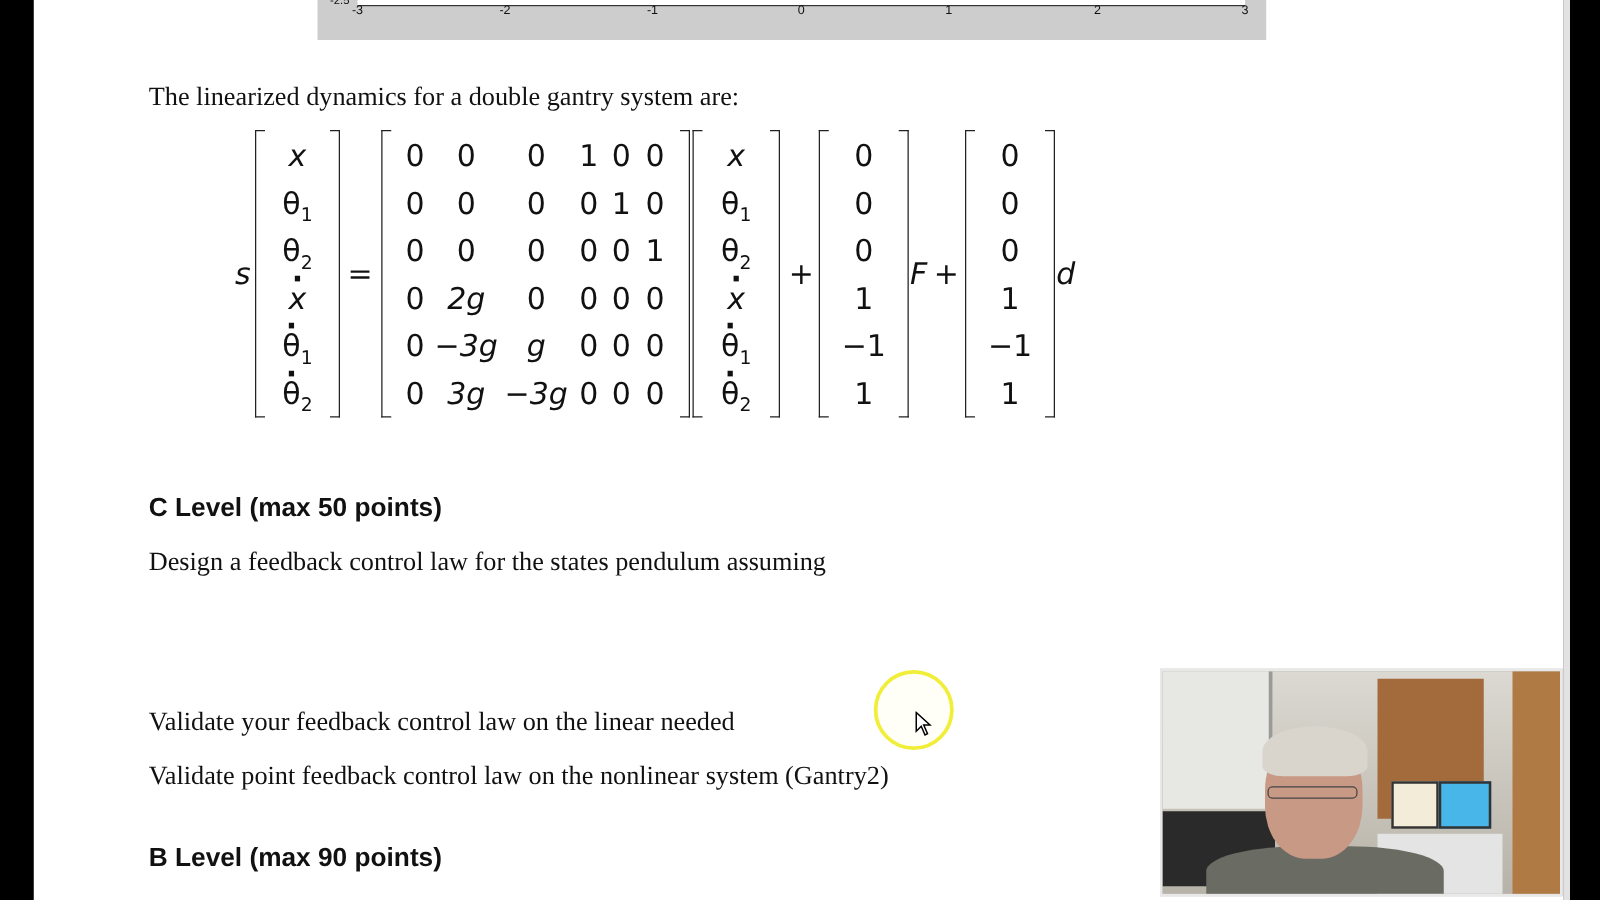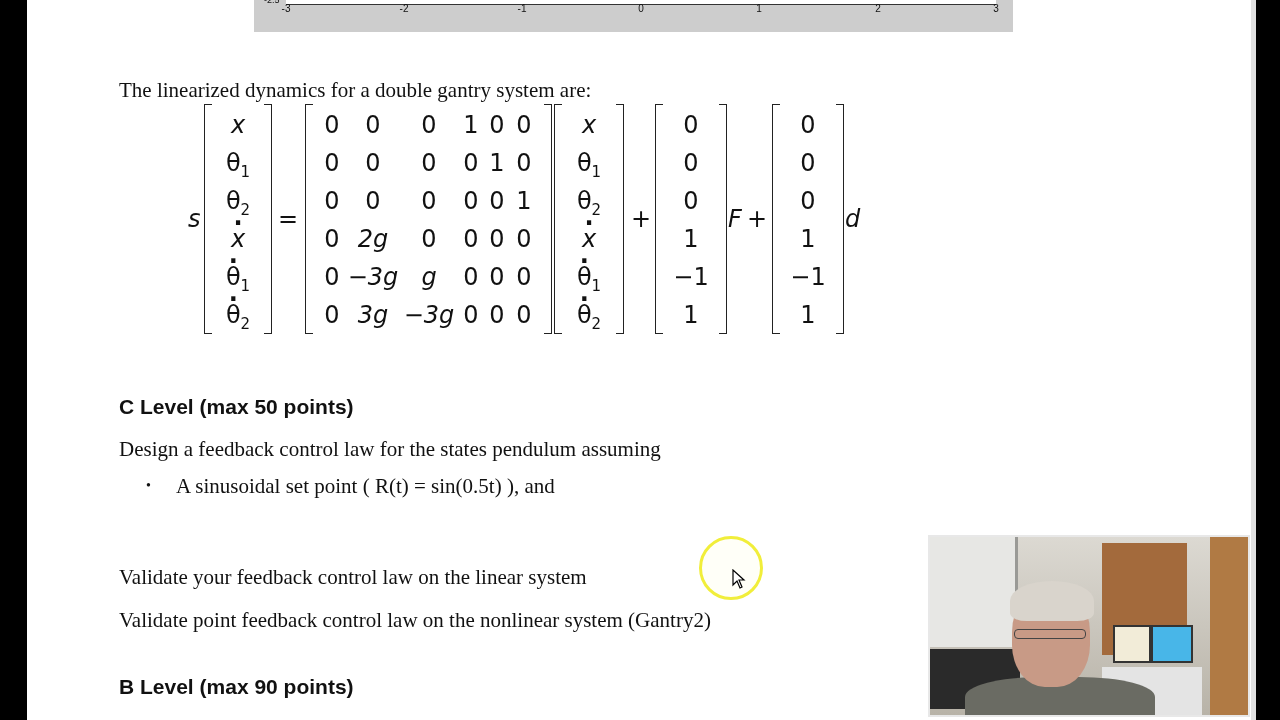--- a/index.html
+++ b/index.html
@@ -23,21 +23,21 @@
       position: absolute; left: 32px; top: 0; width: 710px; height: 4px;
       border-bottom: 1px solid #333; background: #fff;
     }
     .tick {
       position: absolute; top: 3px; font-family: "Liberation Sans", sans-serif;
       font-size: 10px; color: #111; transform: translateX(-50%);
     }
     .ylab { position: absolute; left: 10px; top: -5px; font-family: "Liberation Sans", sans-serif; font-size: 9px; color: #111; }
 
     .intro {
-      position: absolute; left: 119px; top: 78px; font-size: 21px; color: #111;
+      position: absolute; left: 119px; top: 65px; font-size: 21px; color: #111;
     }
 
     
     .eq { position: absolute; left: 188px; top: 104px; height: 232px; font-family: "DejaVu Sans", sans-serif; color: #111; }
     .mat {
       position: absolute; top: 0; height: 230px;
       border-left: 1.5px solid #222; border-right: 1.5px solid #222;
     }
     .mat::before, .mat::after {
       content: ""; position: absolute; left: 0; right: 0; height: 0;
@@ -211,23 +211,22 @@
     <span class="cell" style="left:36px;top:154px">−1</span>
     <span class="cell" style="left:36px;top:192px">1</span>
   </div>
 
   <span class="sym it" style="left:657px;top:96px">d</span>
 </div>
 
 <h2 style="top:395px">C Level (max 50 points)</h2>
 <p class="para" style="top:437px">Design a feedback control law for the states pendulum assuming</p>
 <ul class="bullets">
-  <li>A sinusoidal set point ( R(t) = sin(0.5t) ), and</li>
 </ul>
-<p class="para" style="top:565px">Validate your feedback control law on the linear system</p>
+<p class="para" style="top:565px">Validate your feedback control law on the linear needed</p>
 <p class="para" style="top:608px">Validate point feedback control law on the nonlinear system (Gantry2)</p>
 
 <h2 style="top:675px">B Level (max 90 points)</h2>
 
 <div class="cursor-ring"></div>
 <svg class="cursor" width="14" height="20" viewBox="0 0 14 20">
   <path d="M1 1 L1 16 L5 12 L8 19 L10 18 L7 11 L12 11 Z" fill="#fff" stroke="#000" stroke-width="1.2"></path>
 </svg>
 
 <div class="webcam">

